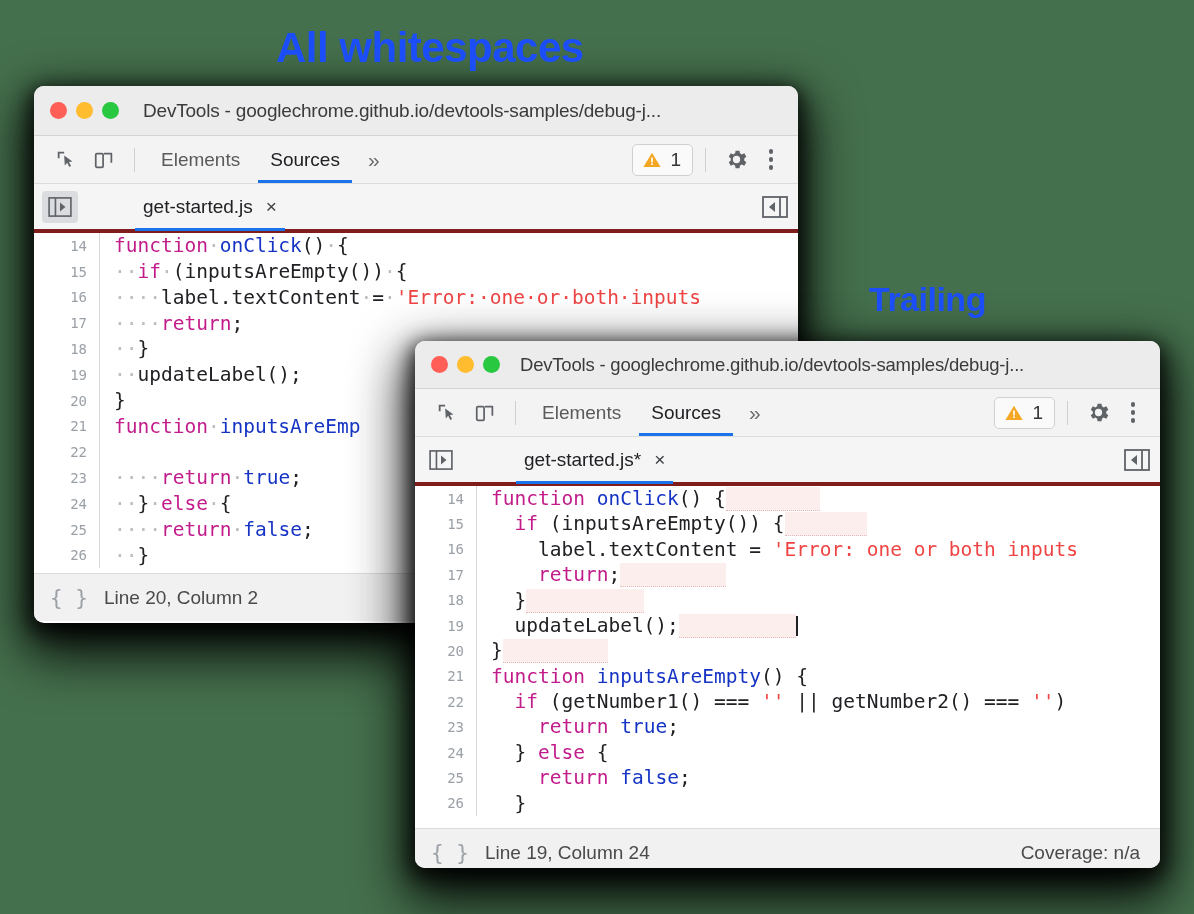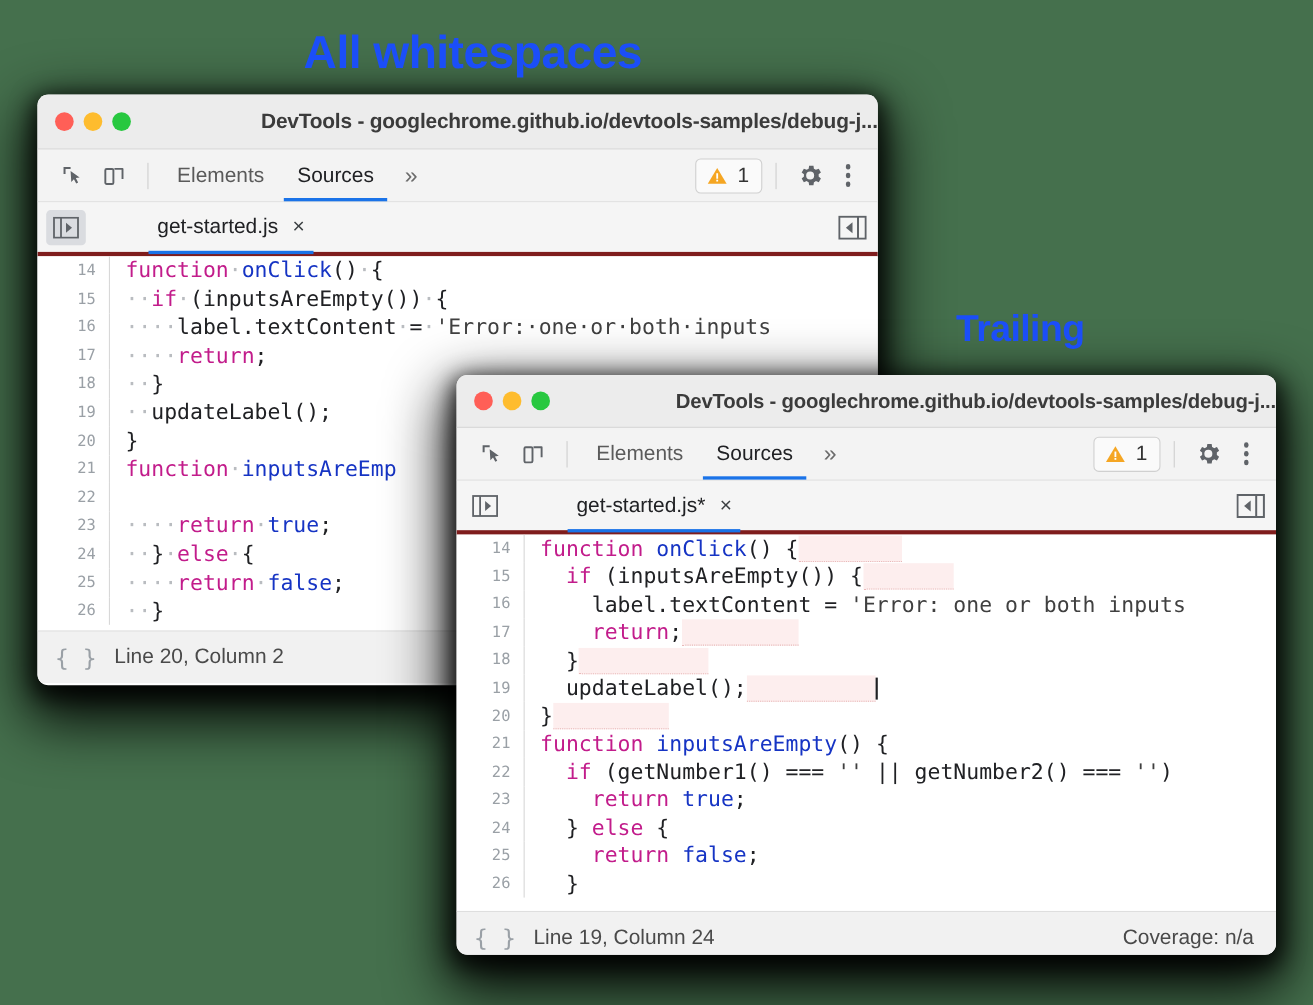--- a/index.html
+++ b/index.html
@@ -45,24 +45,24 @@
     padding-left: 16px;
     position: relative;
   }
   .traffic { display: flex; gap: 9px; align-items: center; }
   .dot { width: 17px; height: 17px; border-radius: 50%; }
   .dot.red    { background: #ff5f57; }
   .dot.yellow { background: #febc2e; }
   .dot.green  { background: #28c840; }
   .wtitle {
     flex: 1;
-    text-align: right;
+    text-align: left;
     margin-left: 24px;
     font-size: 19px;
-    font-weight: bold;
+    font-weight: normal;
     color: #3b3b3b;
     white-space: nowrap;
     overflow: hidden;
     letter-spacing: -0.2px;
   }
   #win2 .titlebar { height: 48px; }
   #win2 .wtitle { font-size: 18.5px; margin-left: 20px; }
 
   
   .dt-toolbar {
@@ -176,21 +176,21 @@
   }
   #win2 .gutter { width: 62px; min-width: 62px; }
   .codeline {
     padding-left: 14px;
     white-space: pre;
     color: #202124;
     line-height: 1;
   }
   .kw   { color: #c21c8b; }
   .fn   { color: #1634c4; }
-  .str  { color: #404040; }
+  .str  { color: #ef4444; }
   .plain{ color: #202124; }
   .ws   { color: #b9bcc0; }
   .trail {
     background: #fdeeee;
     border-bottom: 1px dotted #e8b9b9;
     color: transparent;
   }
   .caret {
     display: inline-block;
     width: 0; height: 20px;

